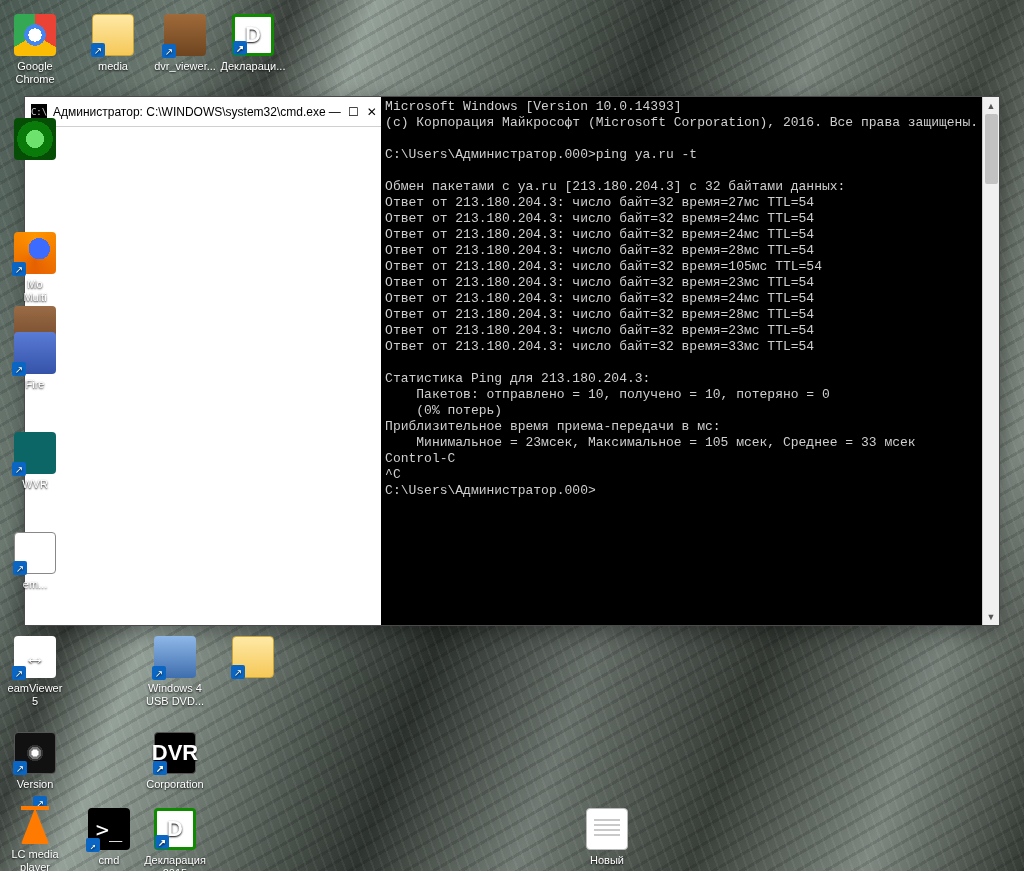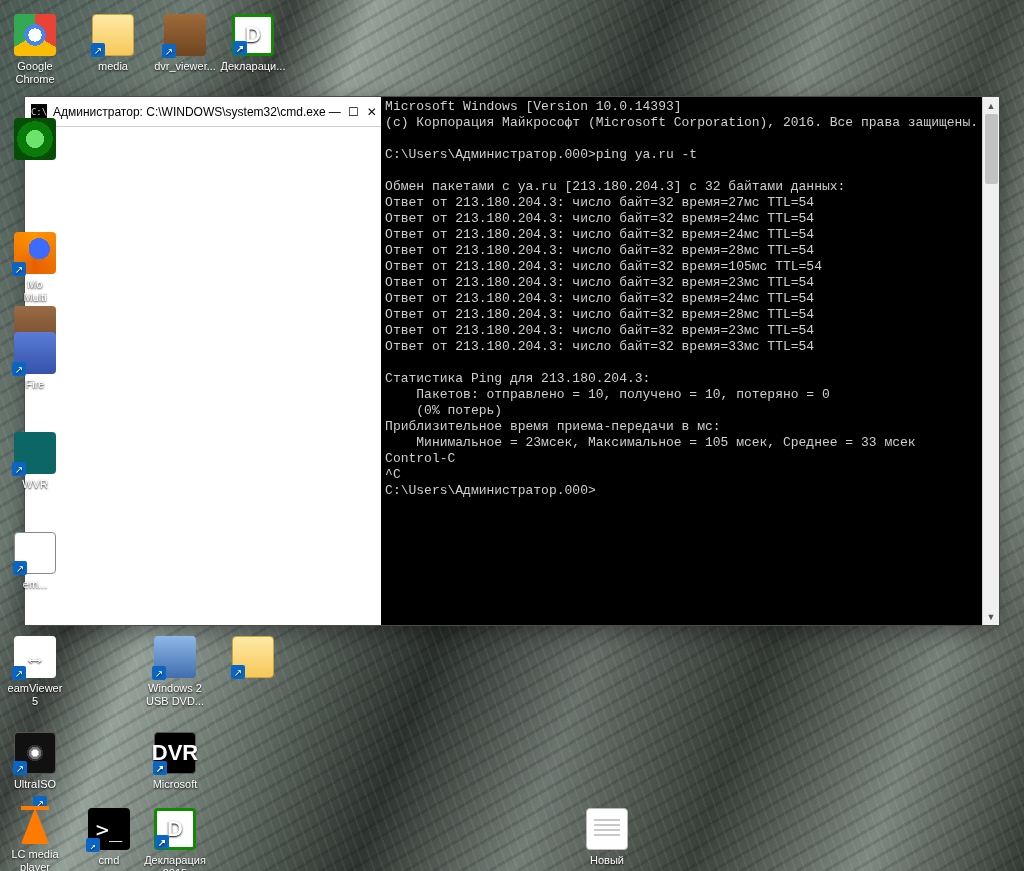--- a/index.html
+++ b/index.html
@@ -211,38 +211,38 @@
     </div>
     <div class="dicon" style="left: 0px; top: 636px;">
       <div class="glyph g-tv" style="position: relative;">↔<div class="badge">↗</div></div>
       <div class="label">eamViewer
 5</div>
     </div>
     <div class="dicon" style="left: 140px; top: 636px;">
       <div class="glyph g-setup" style="position: relative;">
         <div class="badge">↗</div>
       </div>
-      <div class="label">Windows 2
+      <div class="label">Windows 4
 USB DVD...</div>
     </div>
     <div class="dicon" style="left: 218px; top: 636px;">
       <div class="glyph g-folder" style="position: relative;">
         <div class="badge">↗</div>
       </div>
       <div class="label"></div>
     </div>
     <div class="dicon" style="left: 0px; top: 732px;">
       <div class="glyph g-disc" style="position: relative;">
         <div class="badge">↗</div>
       </div>
-      <div class="label">UltraISO</div>
+      <div class="label">Version</div>
     </div>
     <div class="dicon" style="left: 140px; top: 732px;">
       <div class="glyph g-dvr" style="position: relative;">DVR<div class="badge">↗</div></div>
-      <div class="label">Microsoft</div>
+      <div class="label">Corporation</div>
     </div>
     <div class="dicon" style="left: 0px; top: 808px;">
       <div class="g-cone" style="position: relative;">
         <div class="badge">↗</div>
       </div>
       <div class="label">LC media
 player</div>
     </div>
     <div class="dicon" style="left: 74px; top: 808px;">
       <div class="glyph g-cmd" style="position: relative;">&gt;_<div class="badge">↗</div></div>

